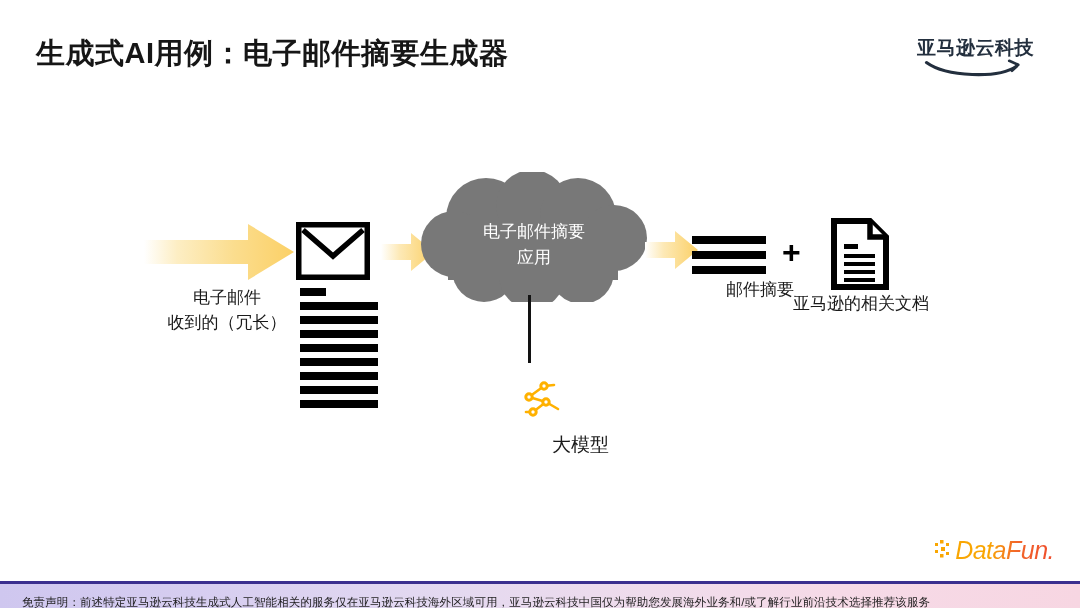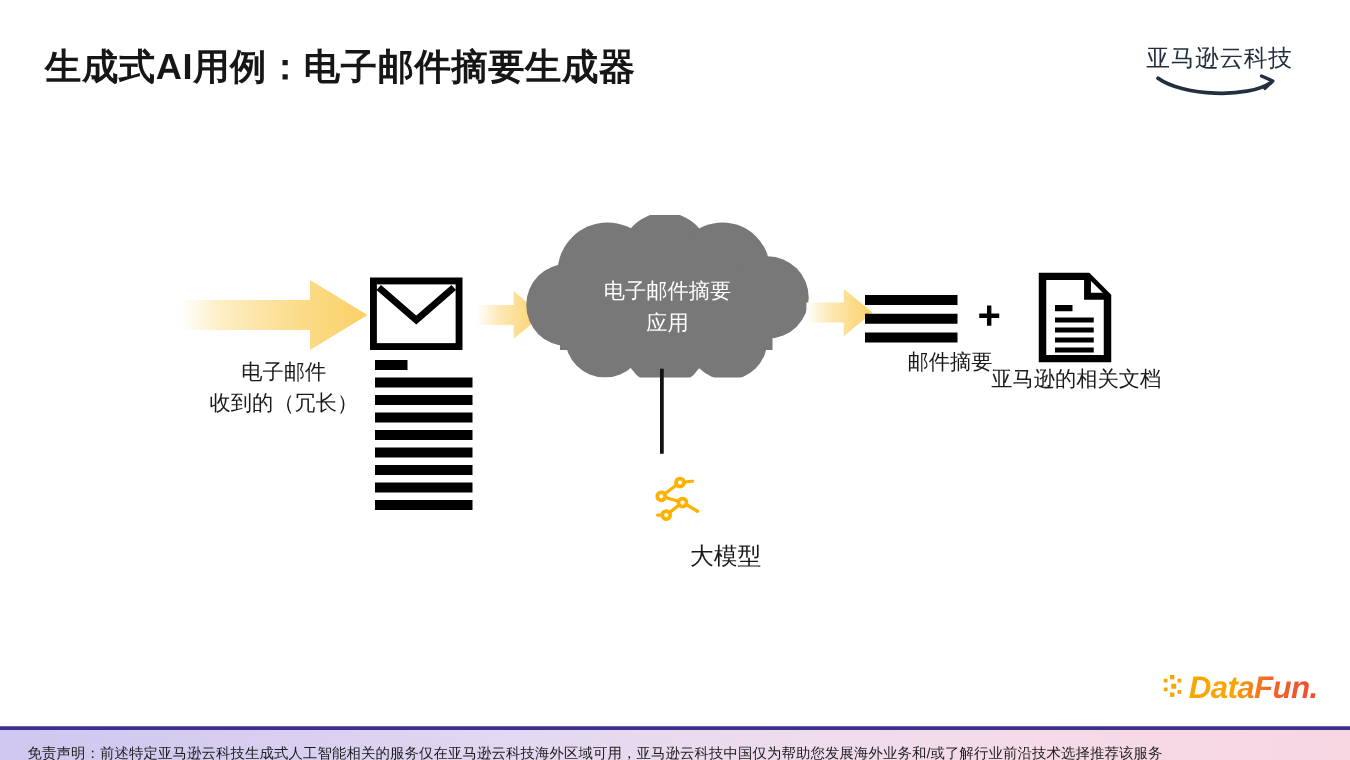--- a/index.html
+++ b/index.html
@@ -31,21 +31,21 @@
   
   .aws-logo {
     position: absolute;
     right: 42px;
     top: 38px;
     width: 125px;
     height: 42px;
   }
   .aws-logo-text {
     font-size: 19px;
-    font-weight: normal;
+    font-weight: bold;
     color: #232f3e;
     letter-spacing: 0.5px;
     text-align: center;
     line-height: 1;
   }
   .aws-logo-smile {
     margin-top: 2px;
     width: 100%;
     height: 18px;
     display: block;
@@ -101,20 +101,21 @@
     color: #1a1a1a;
   }
 
   
   .cloud-wrap {
     position: absolute;
     left: 418px;
     top: 172px;
     width: 232px;
     height: 130px;
+    font-family: Liberation Mono, monospace;
   }
   .cloud-label {
     position: absolute;
     left: 0;
     top: 48px;
     width: 232px;
     text-align: center;
     color: #ffffff;
     font-size: 17px;
     line-height: 1.5;
@@ -231,21 +232,21 @@
     position: absolute;
     right: 26px;
     bottom: 44px;
     height: 28px;
     display: flex;
     align-items: center;
   }
   .datafun-dots { width: 20px; height: 22px; margin-right: 1px; }
   .datafun-text {
     font-size: 25px;
-    font-weight: bold;
+    font-weight: normal;
     font-style: italic;
     letter-spacing: -0.5px;
     background: linear-gradient(90deg, #f9a602 0%, #f9a602 34%, #f2672a 62%, #ef4b2c 100%);
     -webkit-background-clip: text;
     background-clip: text;
     color: transparent;
   }
 </style>
 </head>
 <body>

